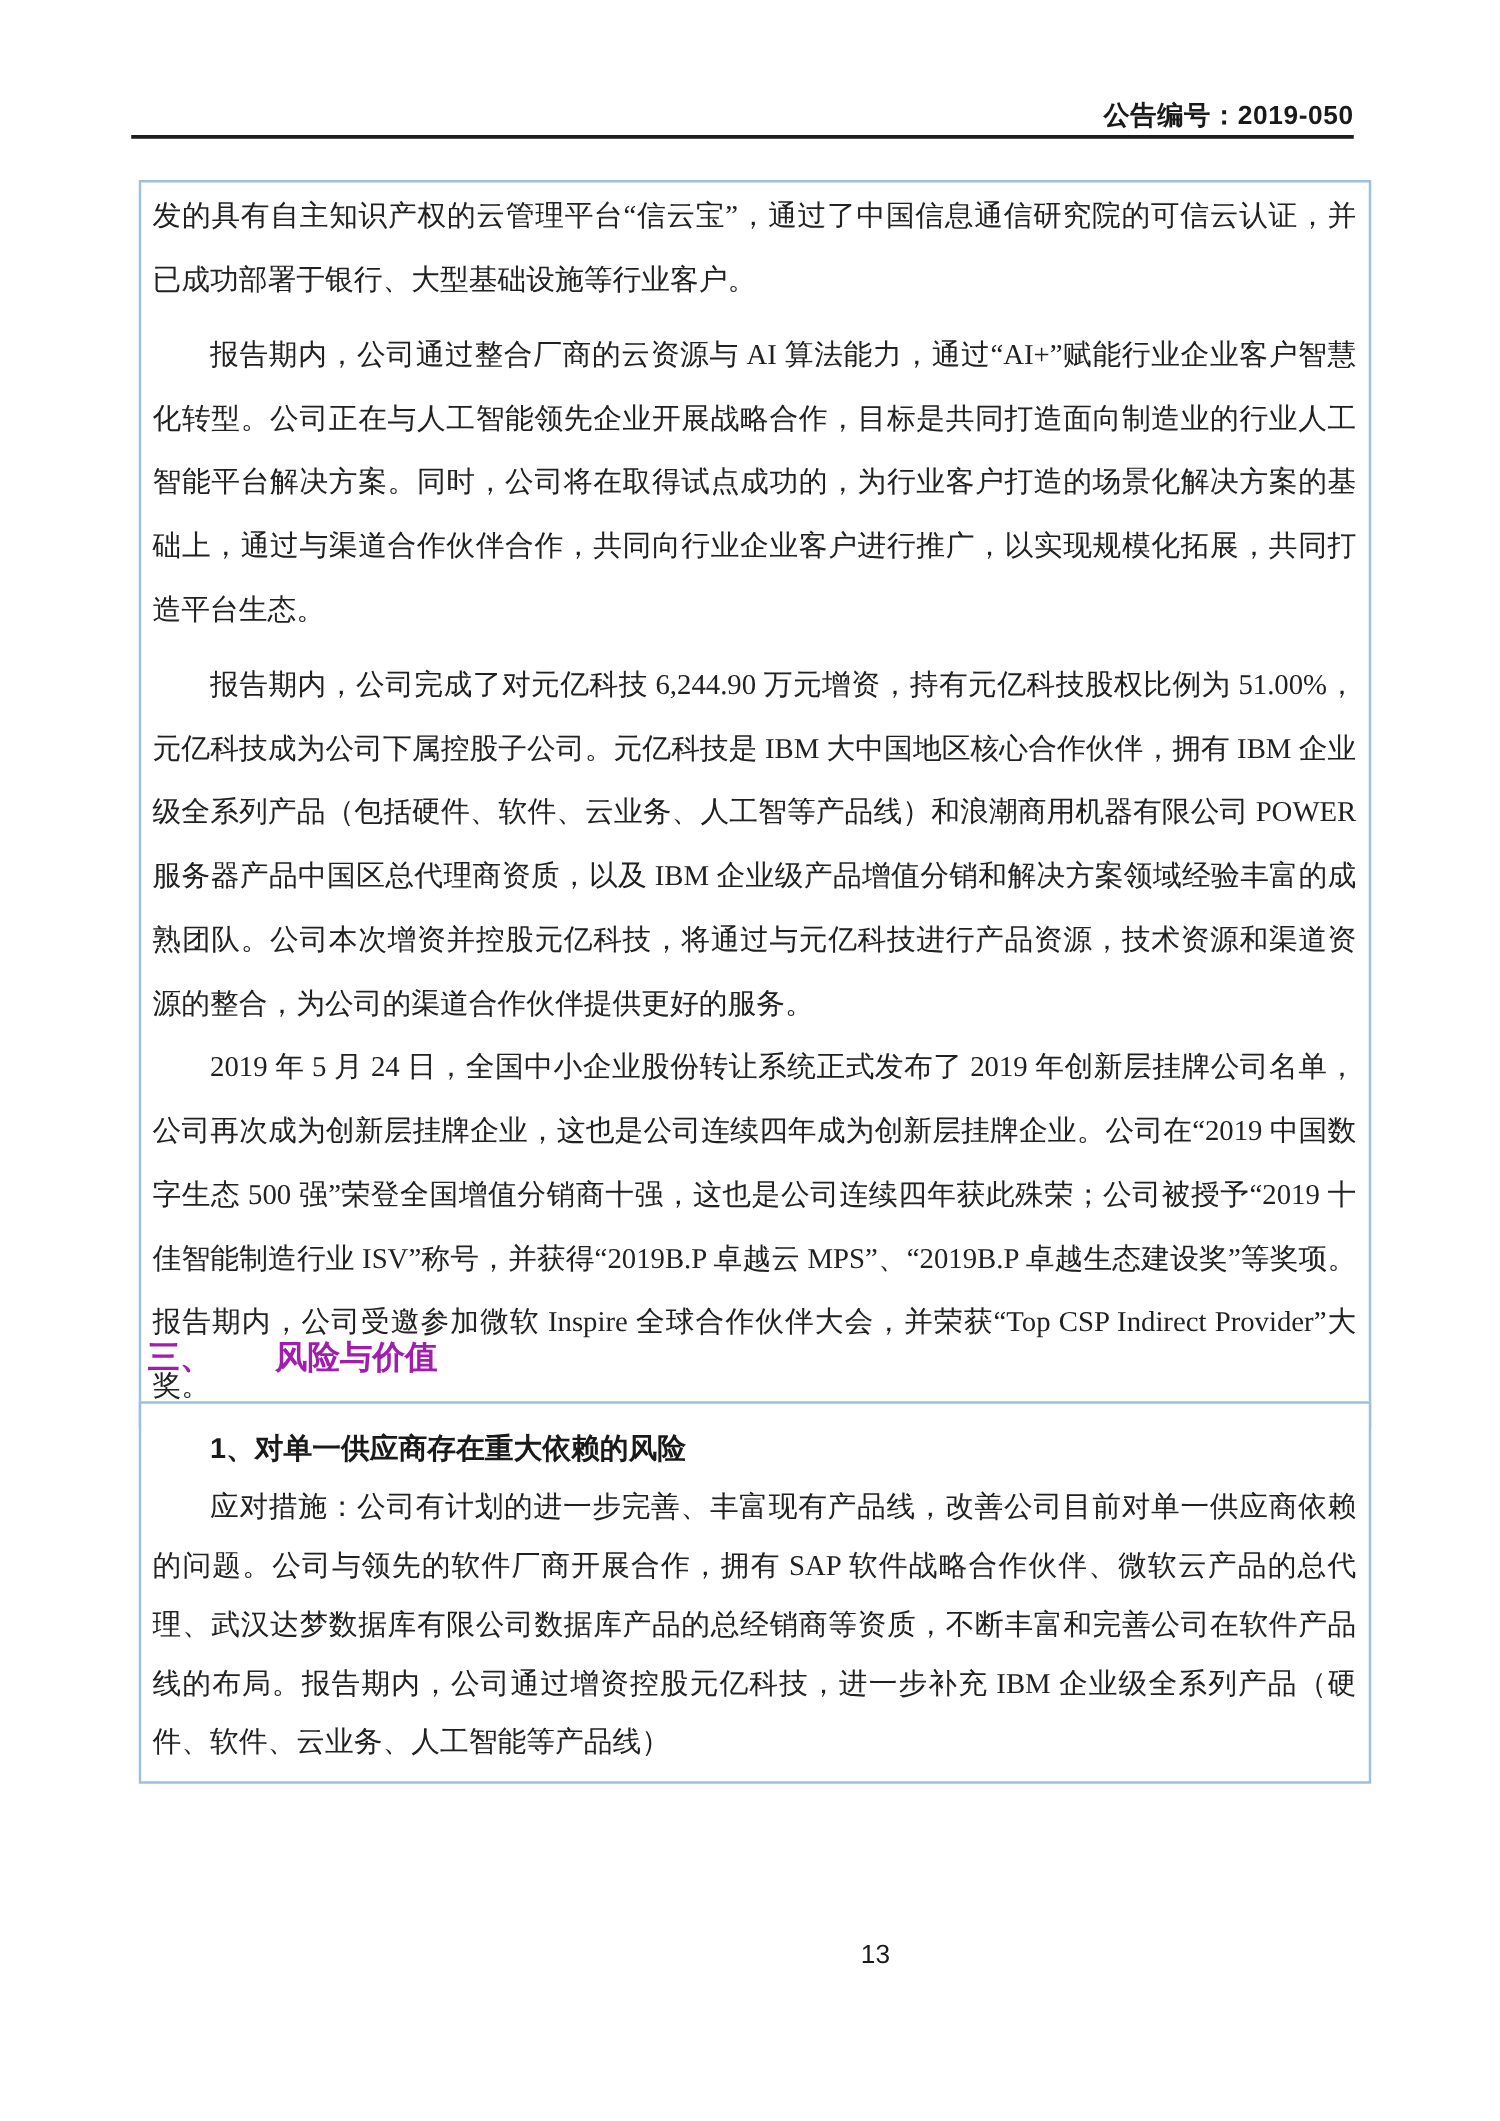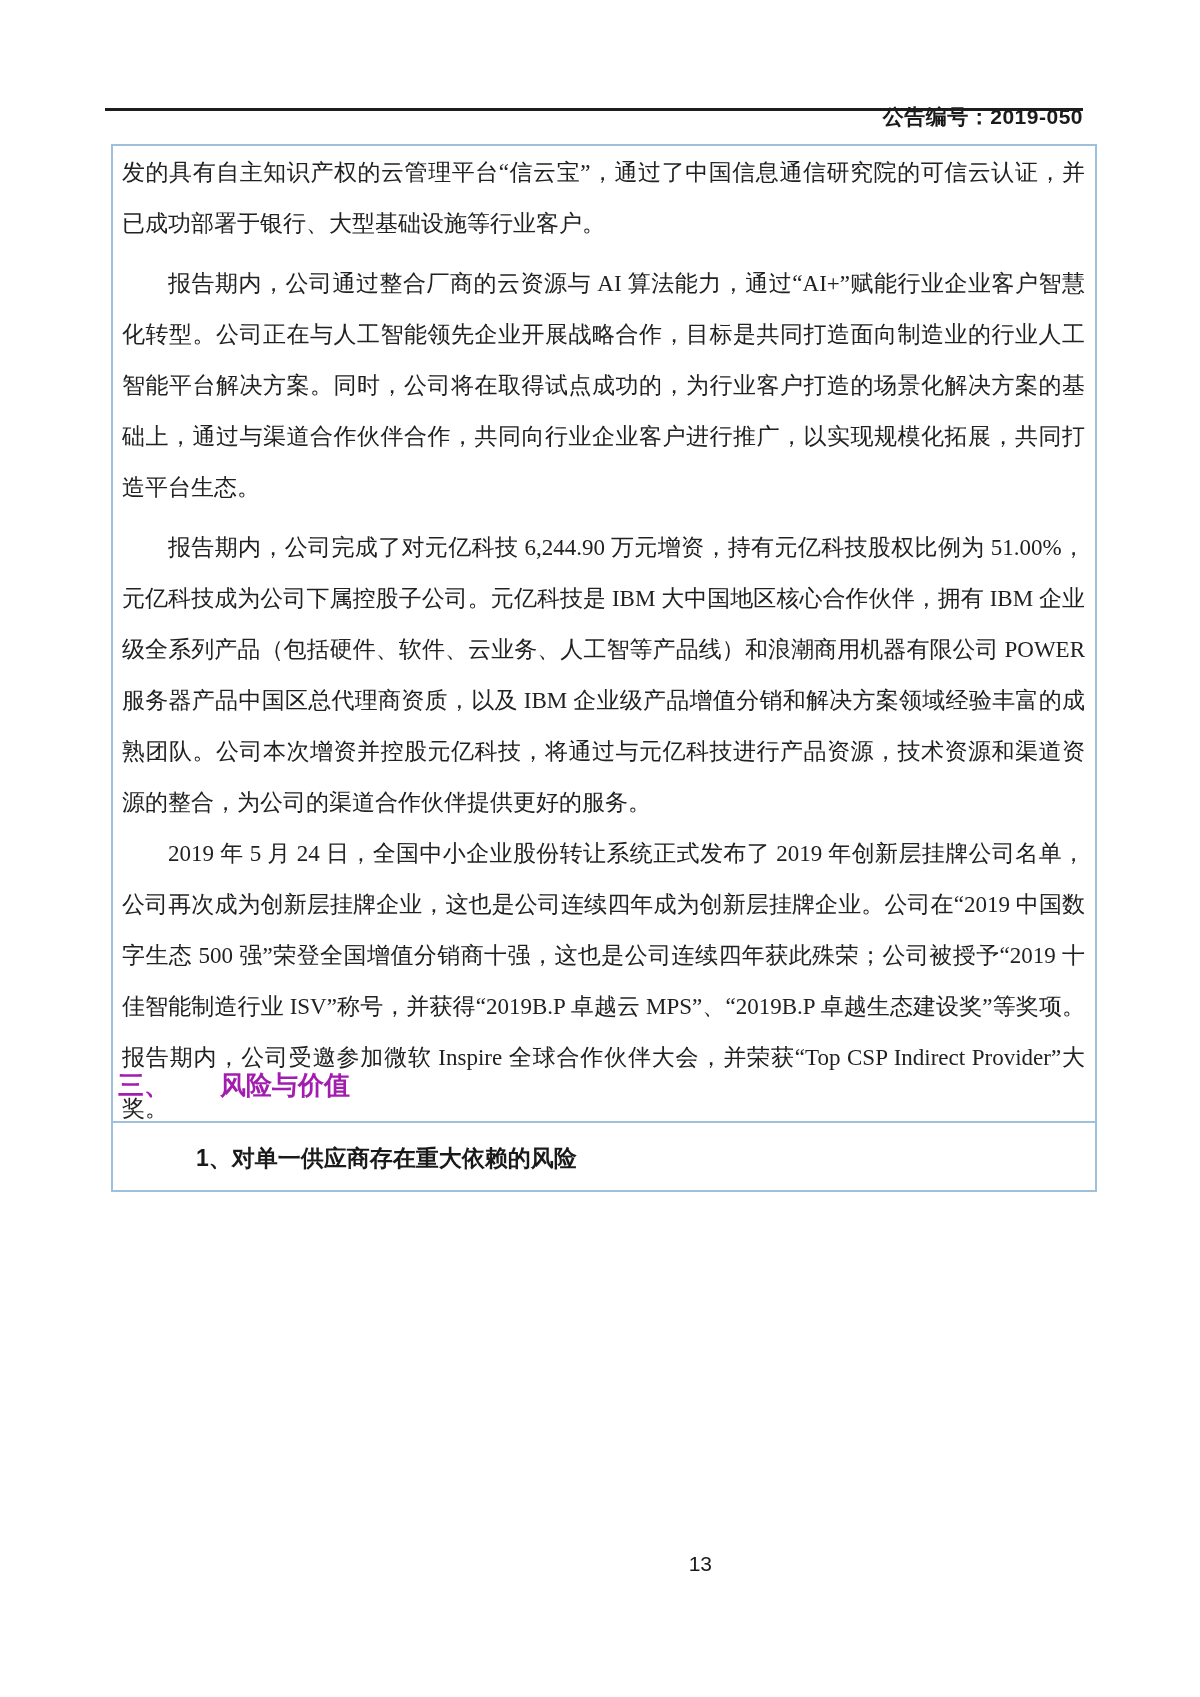--- a/index.html
+++ b/index.html
@@ -18,21 +18,20 @@
   }
   .header-text {
     position: absolute;
     top: 78px;
     right: 117px;
     font-family: "Liberation Sans", "DejaVu Sans", sans-serif;
     font-weight: bold;
     font-size: 21px;
     color: #1a1a1a;
     letter-spacing: 0.5px;
-    margin-top: 25px;
   }
   .header-rule {
     position: absolute;
     top: 108px;
     left: 105px;
     width: 978px;
     height: 3px;
     background: #1d1d1d;
   }
   .textbox {
@@ -51,21 +50,21 @@
     top: 1121px;
     padding: 12px 10px 8px 9px;
   }
   .para {
     margin: 0;
     font-size: 23px;
     line-height: 51px;
     text-align: justify;
     color: #212121;
   }
-  .box2 .para { line-height: 47px; margin-left: 28px; }
+  .box2 .para { line-height: 47px; }
   .indent { text-indent: 2em; }
   .gap { margin-bottom: 9px; }
   .subheading {
     font-family: "Liberation Sans", "DejaVu Sans", sans-serif;
     font-weight: bold;
     color: #1a1a1a;
   }
   .section-heading {
     position: absolute;
     top: 1068px;
@@ -105,17 +104,18 @@
     <p class="para indent">报告期内，公司完成了对元亿科技 6,244.90 万元增资，持有元亿科技股权比例为 51.00%，元亿科技成为公司下属控股子公司。元亿科技是 IBM 大中国地区核心合作伙伴，拥有 IBM 企业级全系列产品（包括硬件、软件、云业务、人工智等产品线）和浪潮商用机器有限公司 POWER 服务器产品中国区总代理商资质，以及 IBM 企业级产品增值分销和解决方案领域经验丰富的成熟团队。公司本次增资并控股元亿科技，将通过与元亿科技进行产品资源，技术资源和渠道资源的整合，为公司的渠道合作伙伴提供更好的服务。</p>
     <p class="para indent">2019 年 5 月 24 日，全国中小企业股份转让系统正式发布了 2019 年创新层挂牌公司名单，公司再次成为创新层挂牌企业，这也是公司连续四年成为创新层挂牌企业。公司在“2019 中国数字生态 500 强”荣登全国增值分销商十强，这也是公司连续四年获此殊荣；公司被授予“2019 十佳智能制造行业 ISV”称号，并获得“2019B.P 卓越云 MPS”、“2019B.P 卓越生态建设奖”等奖项。报告期内，公司受邀参加微软 Inspire 全球合作伙伴大会，并荣获“Top CSP Indirect Provider”大奖。</p>
   </div>
 
   <div class="section-heading">
     <span class="sec-num">三、</span><span>风险与价值</span>
   </div>
 
   <div class="textbox box2">
     <p class="para subheading indent">1、对单一供应商存在重大依赖的风险</p>
+    <p class="para indent">应对措施：公司有计划的进一步完善、丰富现有产品线，改善公司目前对单一供应商依赖的问题。公司与领先的软件厂商开展合作，拥有 SAP 软件战略合作伙伴、微软云产品的总代理、武汉达梦数据库有限公司数据库产品的总经销商等资质，不断丰富和完善公司在软件产品线的布局。报告期内，公司通过增资控股元亿科技，进一步补充 IBM 企业级全系列产品（硬件、软件、云业务、人工智能等产品线）</p>
   </div>
 
   <div class="page-number">13</div>
 
 </div>
 
 </body></html>

